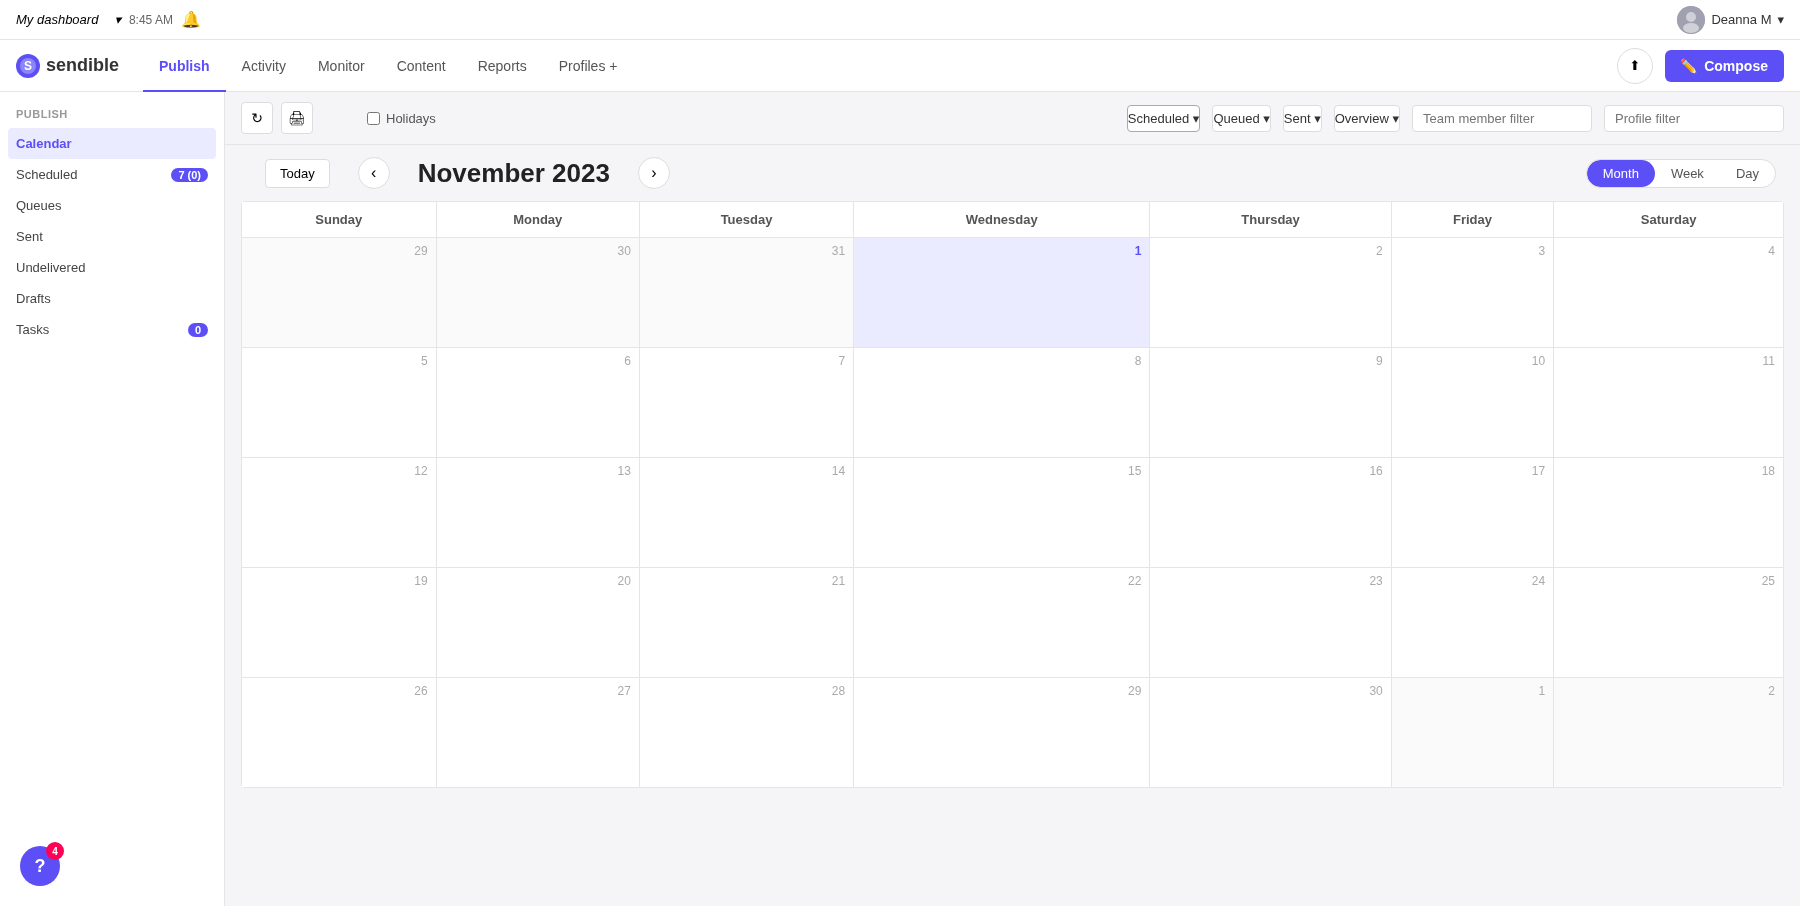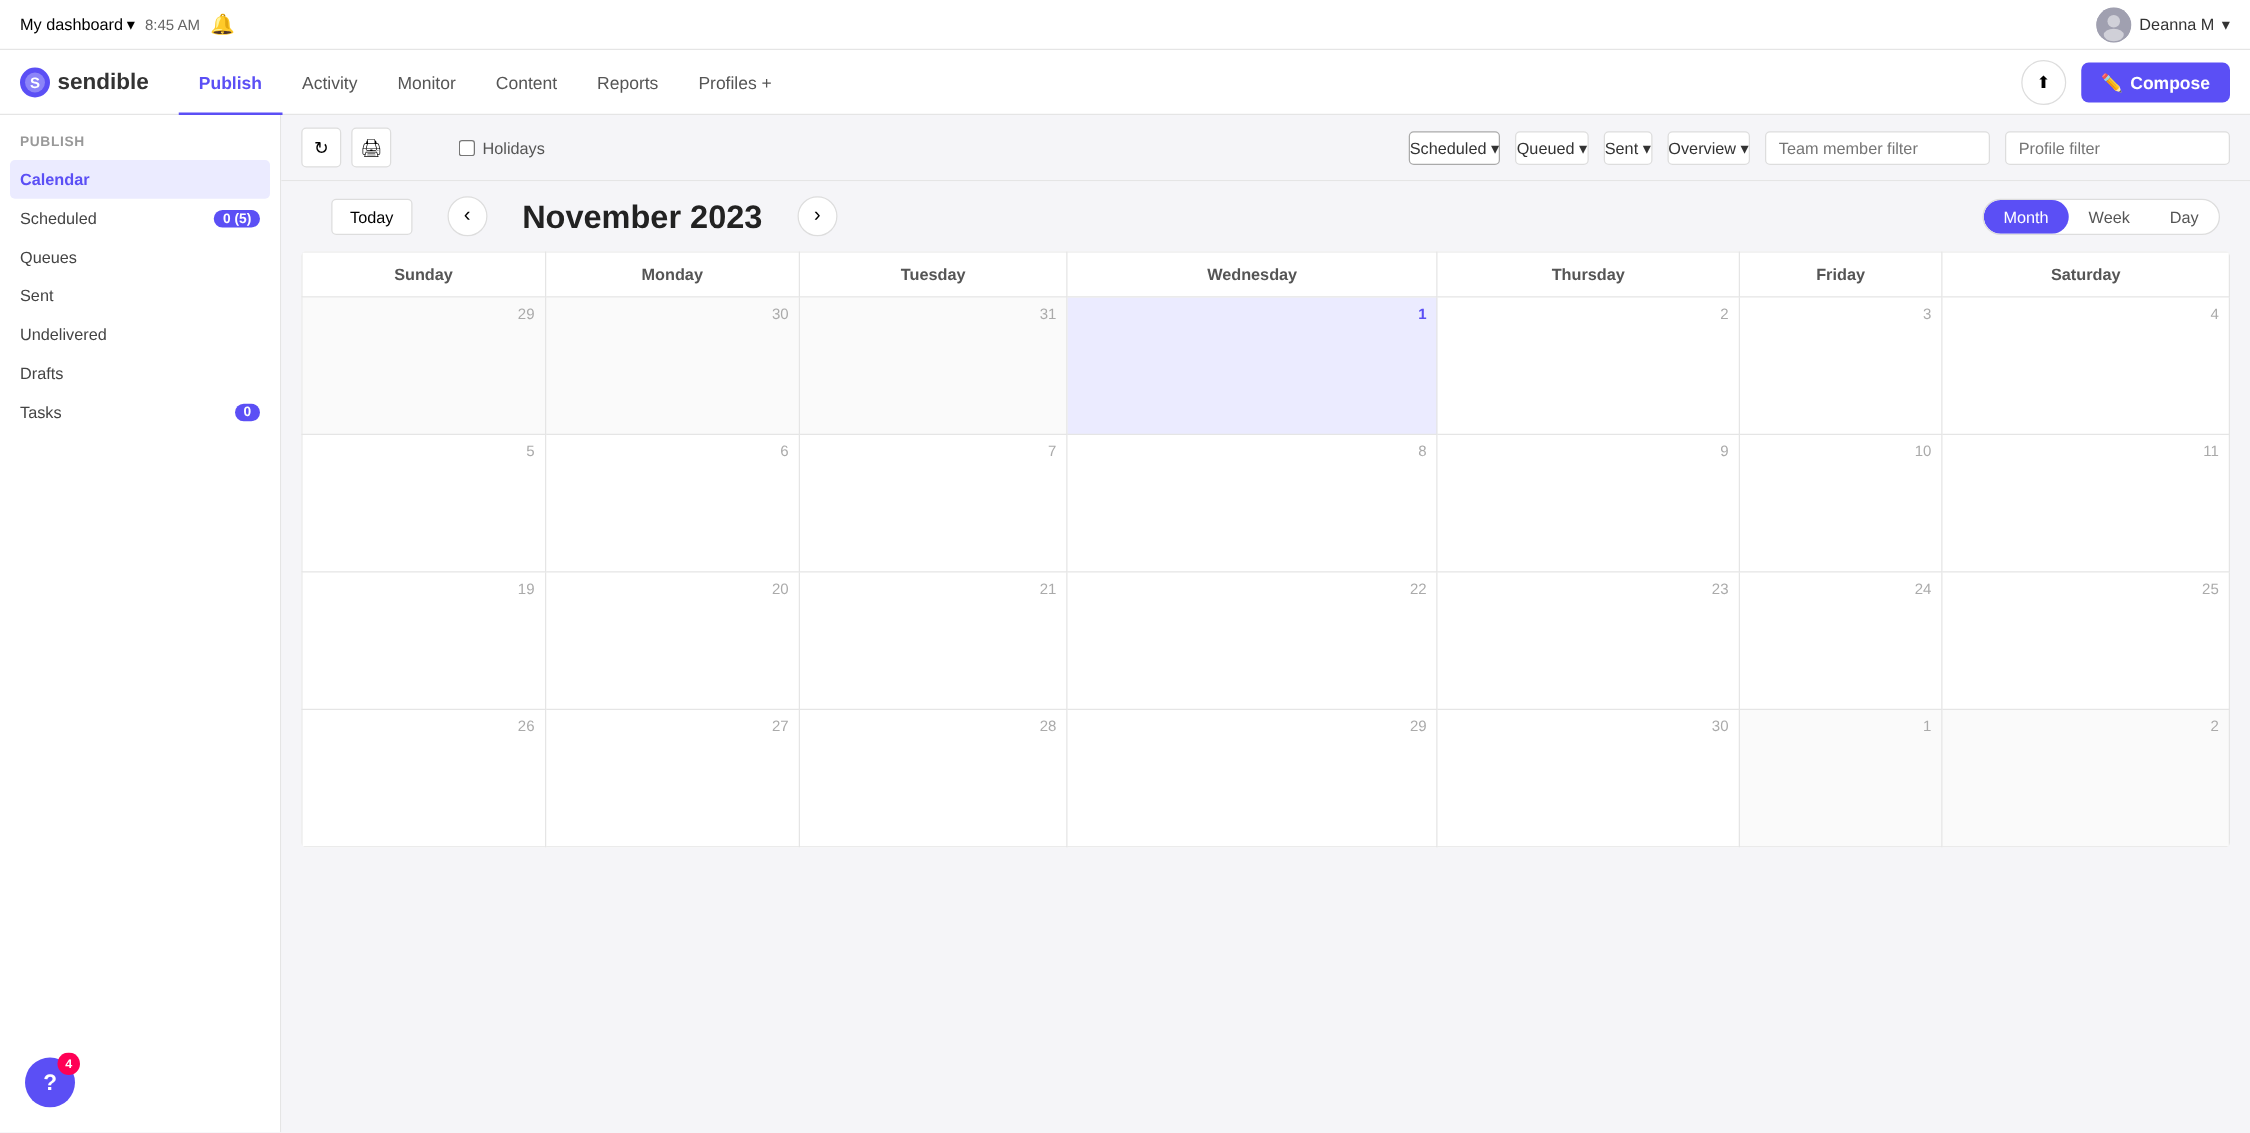--- a/index.html
+++ b/index.html
@@ -5,21 +5,21 @@
     * { box-sizing: border-box; margin: 0; padding: 0; }
     body { font-family: -apple-system, BlinkMacSystemFont, 'Segoe UI', sans-serif; background: #f5f5f8; color: #333; font-size: 13px; }
 
     
     .topbar {
       display: flex; align-items: center; justify-content: space-between;
       background: #fff; height: 40px; padding: 0 16px;
       border-bottom: 1px solid #e5e5e5; position: relative; z-index: 10;
     }
     .topbar-left { display: flex; align-items: center; gap: 8px; }
-    .dashboard-btn { display: flex; align-items: center; gap: 3px; font-size: 13px; font-weight: 500; cursor: pointer; background: none; border: none; }
+    .dashboard-btn { display: flex; align-items: center; gap: 16px; font-size: 13px; font-weight: 500; cursor: pointer; background: none; border: none; font-style: italic; }
     .topbar-time { font-size: 12px; color: #666; }
     .topbar-right { display: flex; align-items: center; gap: 12px; }
     .bell-icon { font-size: 16px; cursor: pointer; }
     .user-info { display: flex; align-items: center; gap: 6px; cursor: pointer; }
     .user-avatar { width: 28px; height: 28px; border-radius: 50%; background: #a0a0b0; display: flex; align-items: center; justify-content: center; overflow: hidden; }
     .user-name { font-size: 13px; font-weight: 500; }
 
     
     .navbar {
       display: flex; align-items: center; justify-content: space-between;
@@ -204,21 +204,21 @@
 <div class="main-layout">
 
   <div class="sidebar">
     <div class="sidebar-section-title">PUBLISH</div>
 
     <div class="sidebar-item active">
       <span class="sidebar-item-label">Calendar</span>
     </div>
     <div class="sidebar-item">
       <span class="sidebar-item-label">Scheduled</span>
-      <span class="badge">0 (5)</span>
+      <span class="badge">7 (0)</span>
     </div>
     <div class="sidebar-item">
       <span class="sidebar-item-label">Queues</span>
     </div>
     <div class="sidebar-item">
       <span class="sidebar-item-label">Sent</span>
     </div>
     <div class="sidebar-item">
       <span class="sidebar-item-label">Undelivered</span>
     </div>
@@ -339,20 +339,43 @@
               </td>
               <td>
                 <div class="day-number">10</div>
               </td>
               <td>
                 <div class="day-number">11</div>
               </td>
             </tr>
             <tr>
               <td>
+                <div class="day-number">12</div>
+              </td>
+              <td>
+                <div class="day-number">13</div>
+              </td>
+              <td>
+                <div class="day-number">14</div>
+              </td>
+              <td>
+                <div class="day-number">15</div>
+              </td>
+              <td>
+                <div class="day-number">16</div>
+              </td>
+              <td>
+                <div class="day-number">17</div>
+              </td>
+              <td>
+                <div class="day-number">18</div>
+              </td>
+            </tr>
+            <tr>
+              <td>
                 <div class="day-number">19</div>
               </td>
               <td>
                 <div class="day-number">20</div>
               </td>
               <td>
                 <div class="day-number">21</div>
               </td>
               <td>
                 <div class="day-number">22</div>

